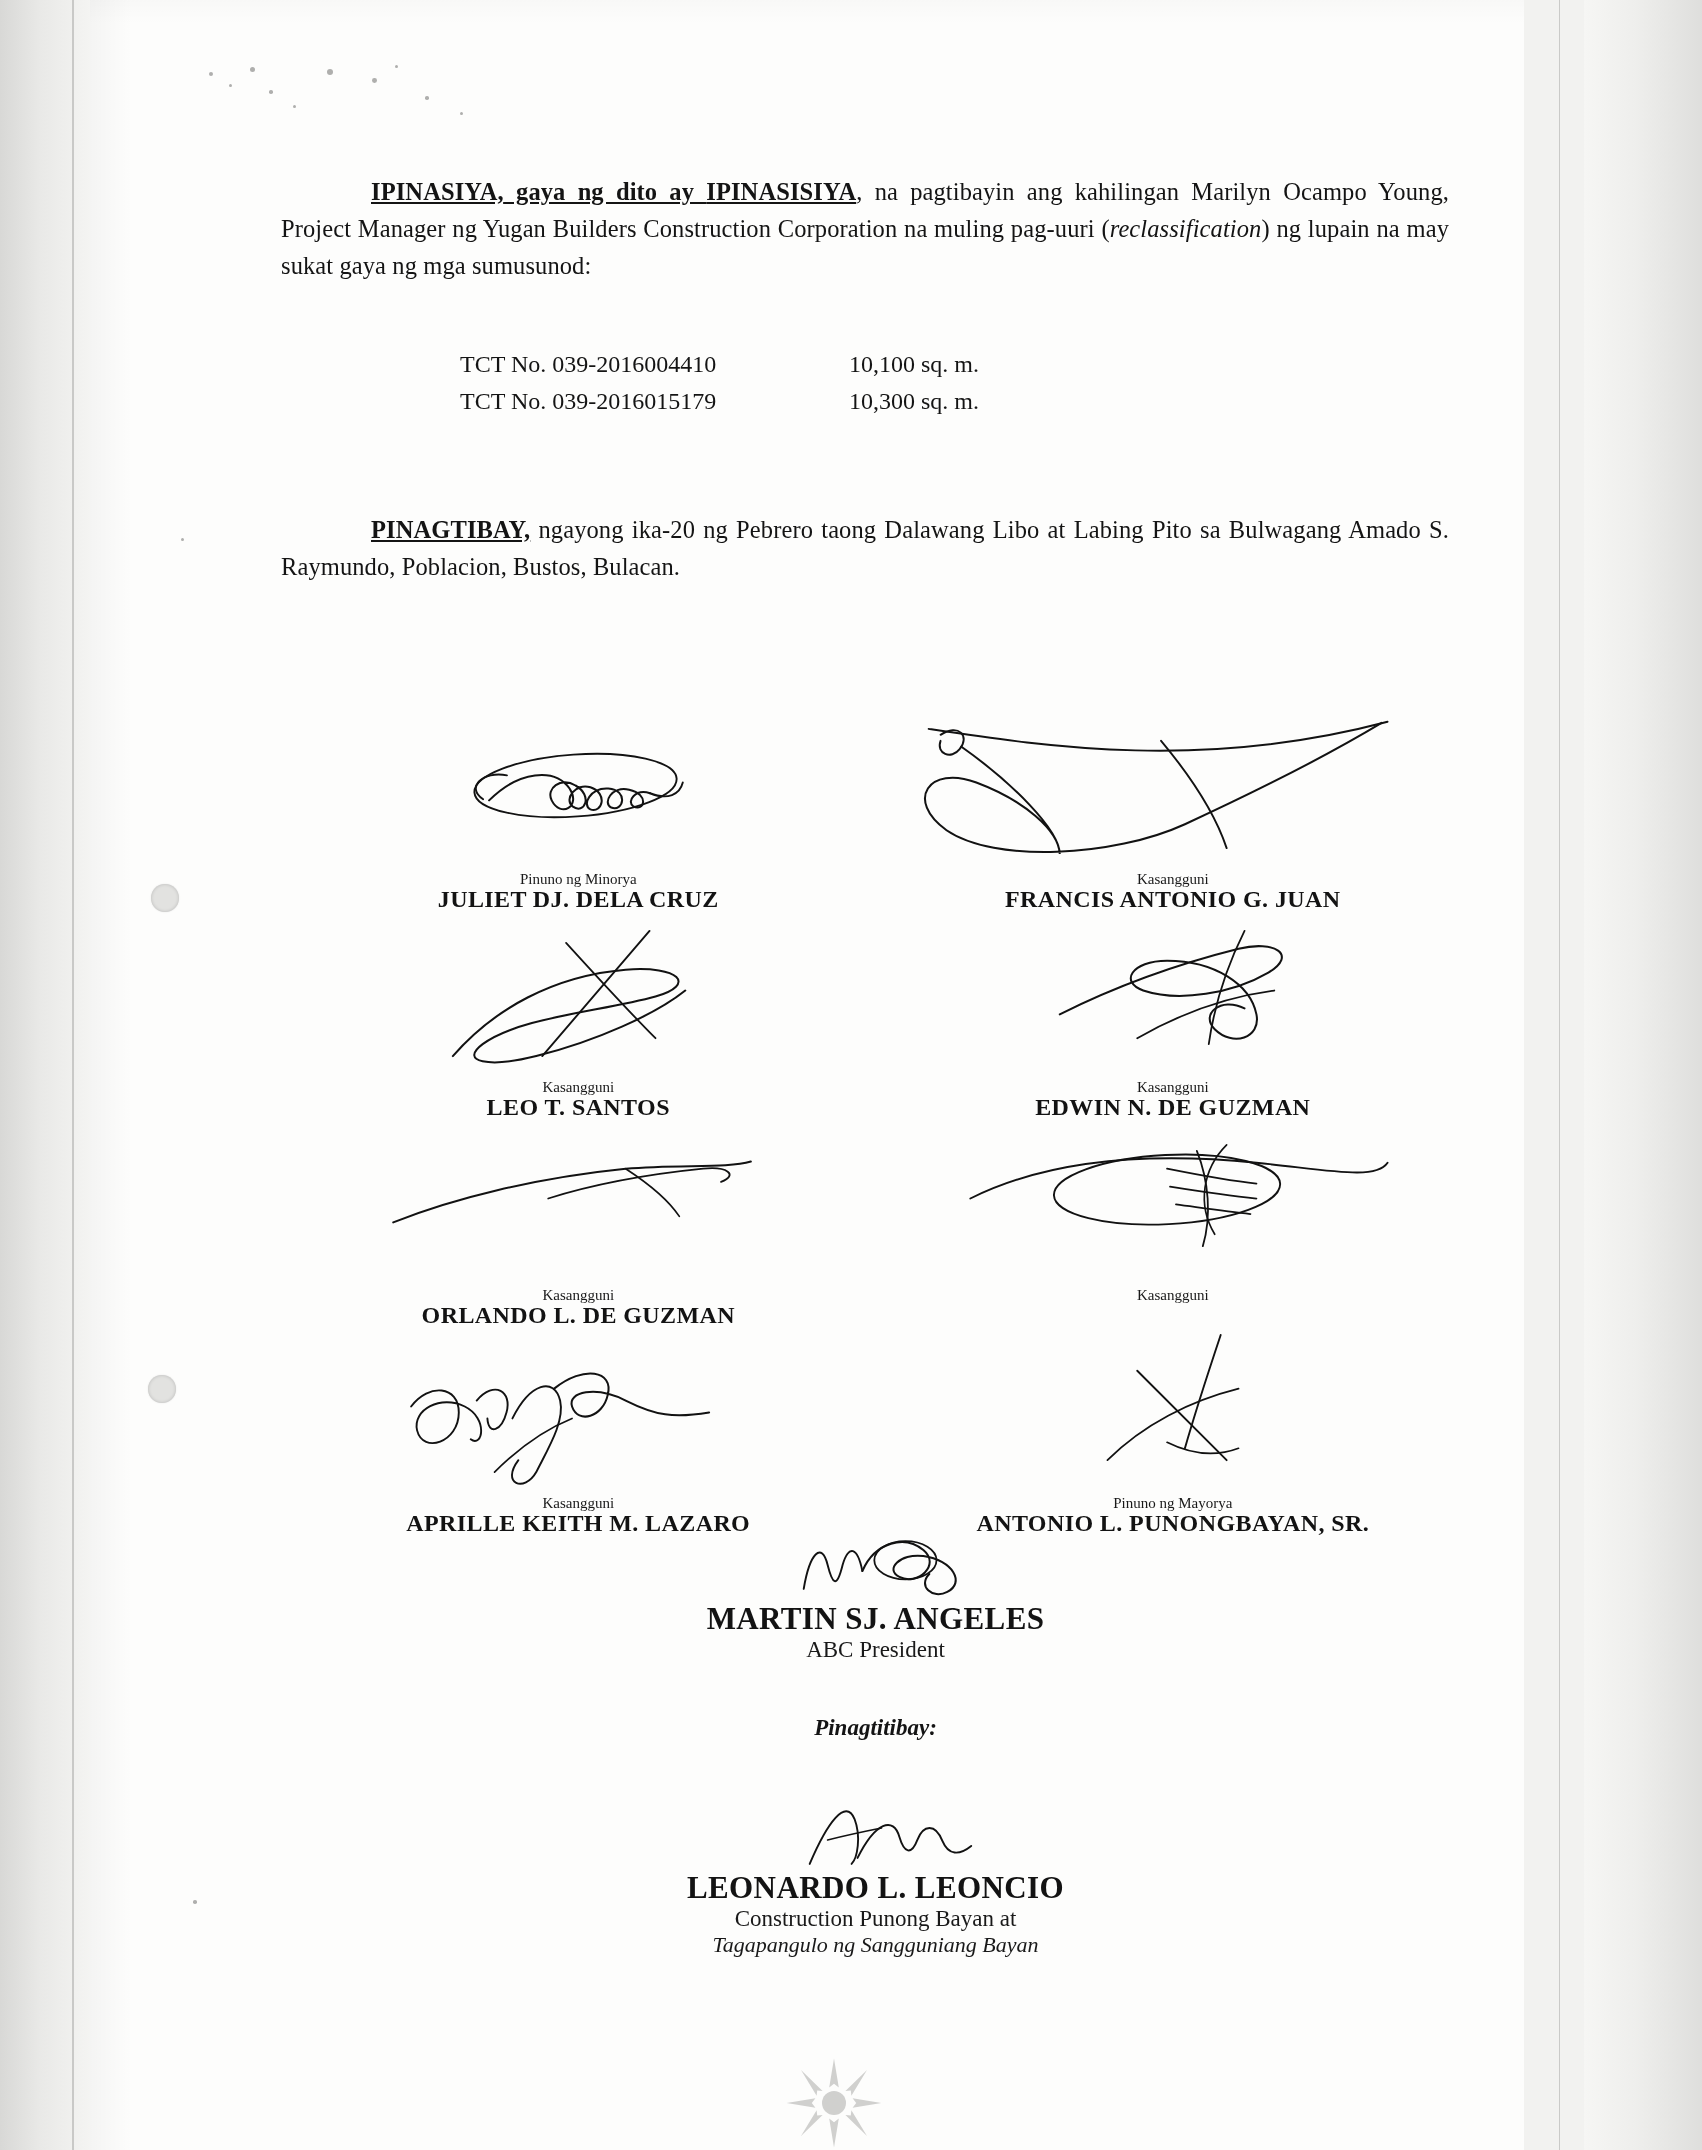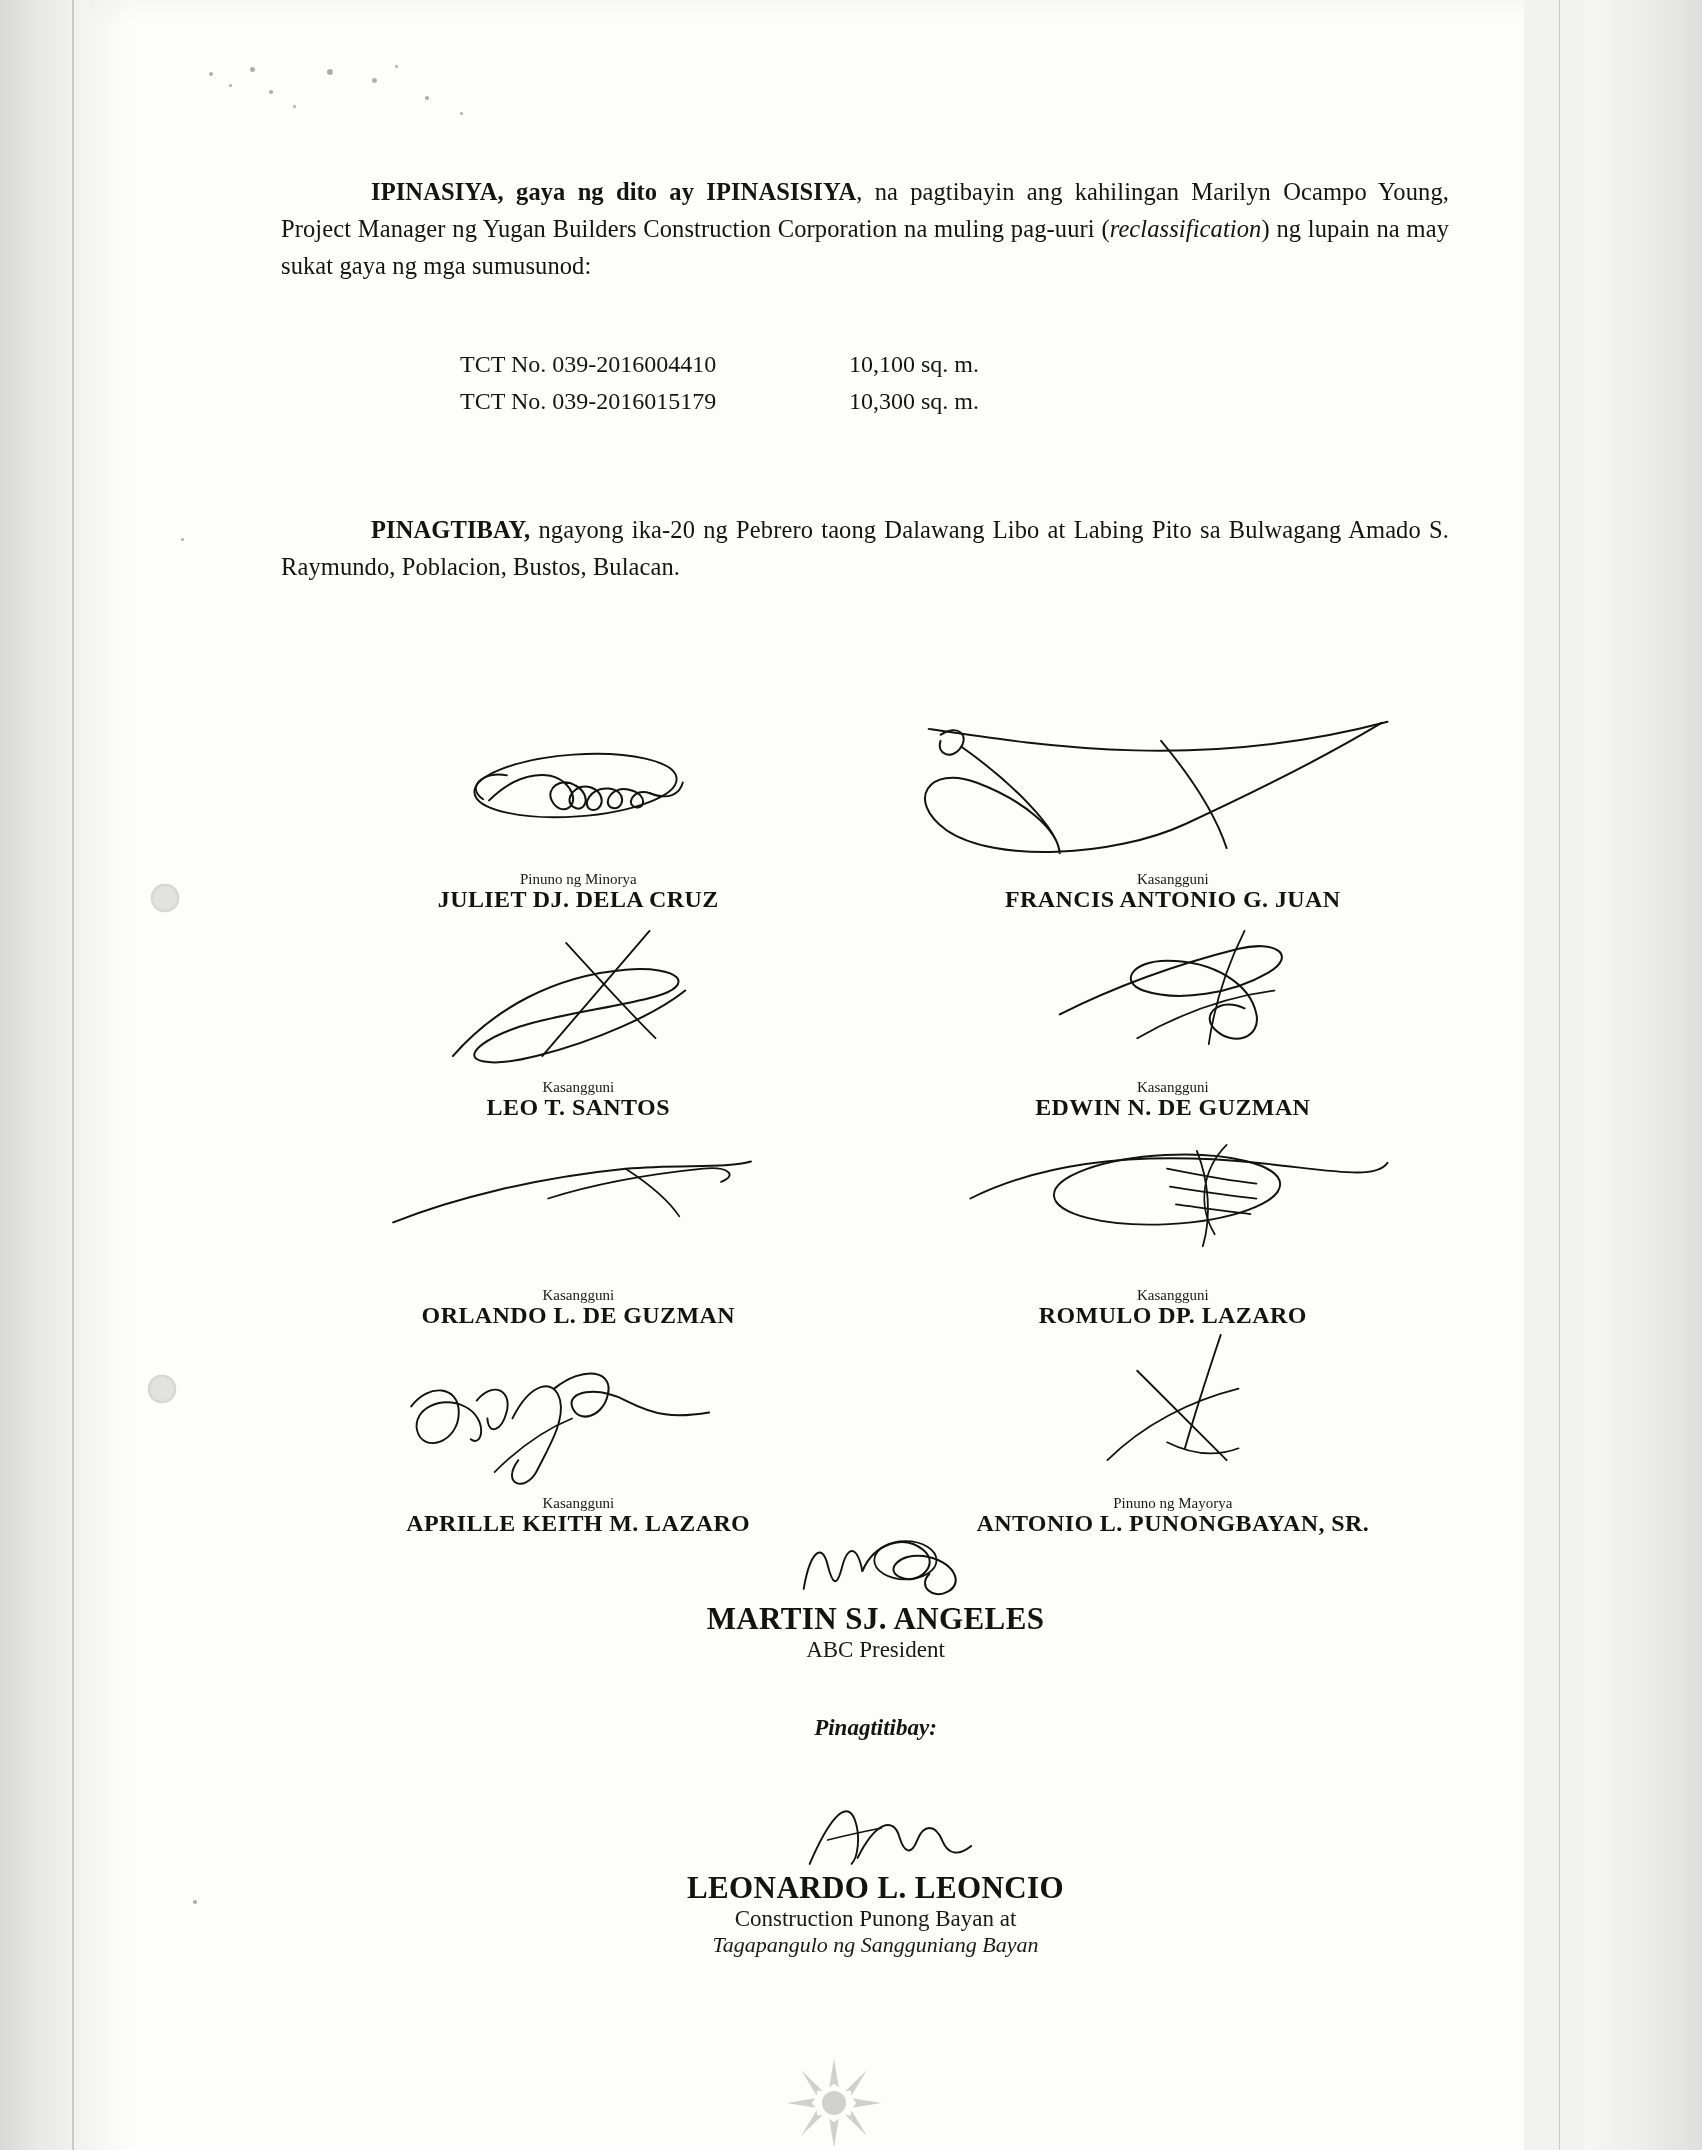--- a/index.html
+++ b/index.html
@@ -85,21 +85,21 @@
   .para {
     font-size: 24.5px;
     line-height: 1.52;
     color: #141414;
     text-align: justify;
     letter-spacing: 0.1px;
   }
   .indent {
     text-indent: 90px;
   }
-  .b { font-weight: bold; }
+  .b { font-weight: bold; text-decoration: underline; }
   .i { font-style: italic; }
 
   .para1 { position: absolute; left: 0; top: 173px; width: 1168px; }
   .tct-block {
     position: absolute;
     left: 0;
     top: 346px;
     width: 1016px;
     font-size: 24px;
     color: #141414;
@@ -323,21 +323,20 @@
             <svg width="454" height="149" viewBox="0 0 760 250">
               <ellipse cx="370" cy="105" rx="190" ry="58" stroke-width="3.2" transform="rotate(-3 370 105)"></ellipse>
               <path d="M40 120 C160 60 320 40 520 60 C640 72 720 90 740 60" stroke-width="3.2" stroke-linecap="round"></path>
               <path d="M420 40 C440 90 445 150 430 200" stroke-width="3" stroke-linecap="round"></path>
               <path d="M370 70 C420 80 470 90 520 95" stroke-width="3" stroke-linecap="round"></path>
               <path d="M375 100 C425 108 470 115 520 120" stroke-width="3" stroke-linecap="round"></path>
               <path d="M385 130 C430 136 470 142 510 146" stroke-width="3" stroke-linecap="round"></path>
               <path d="M470 30 C430 70 420 130 450 180" stroke-width="2.8" stroke-linecap="round"></path>
             </svg>
           </div>
-          <div class="sig-name">ROMULO DP. LAZARO</div>
           <div class="sig-title">Kasangguni</div>
         </div>
       </div>
 
       <div class="sig-row">
         <div class="sig-cell">
           <div class="sig-ink">
             <svg width="406" height="149" viewBox="0 0 680 250">
               <path d="M60 120 C90 80 140 85 140 130 C140 180 80 200 70 160 C62 125 110 100 150 120 C190 140 180 190 160 175" stroke-width="3.2" stroke-linecap="round"></path>
               <path d="M170 110 C200 75 230 95 220 130 C212 160 190 170 188 140" stroke-width="3.2" stroke-linecap="round"></path>

